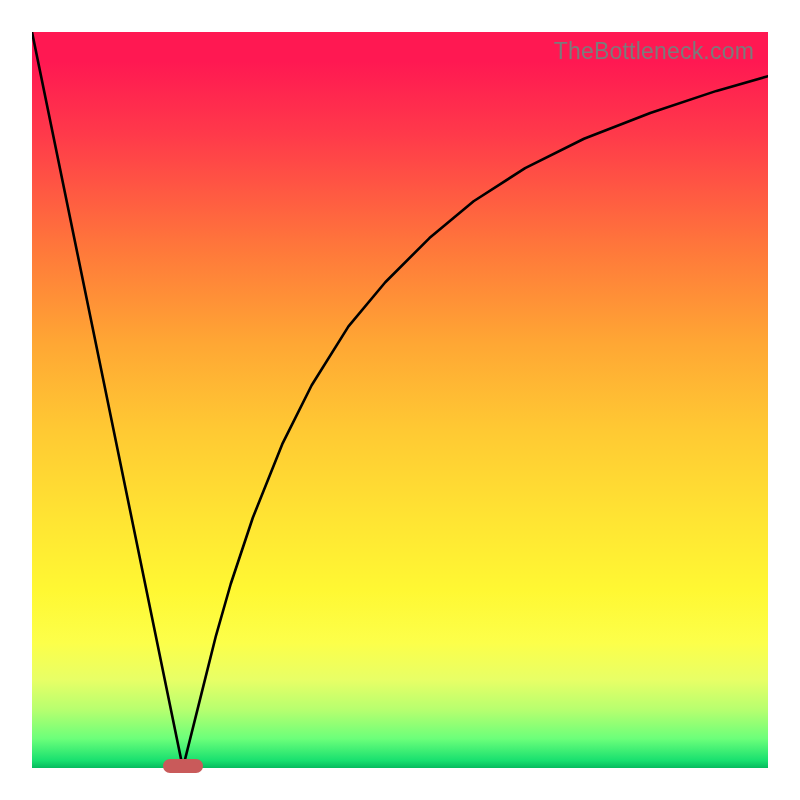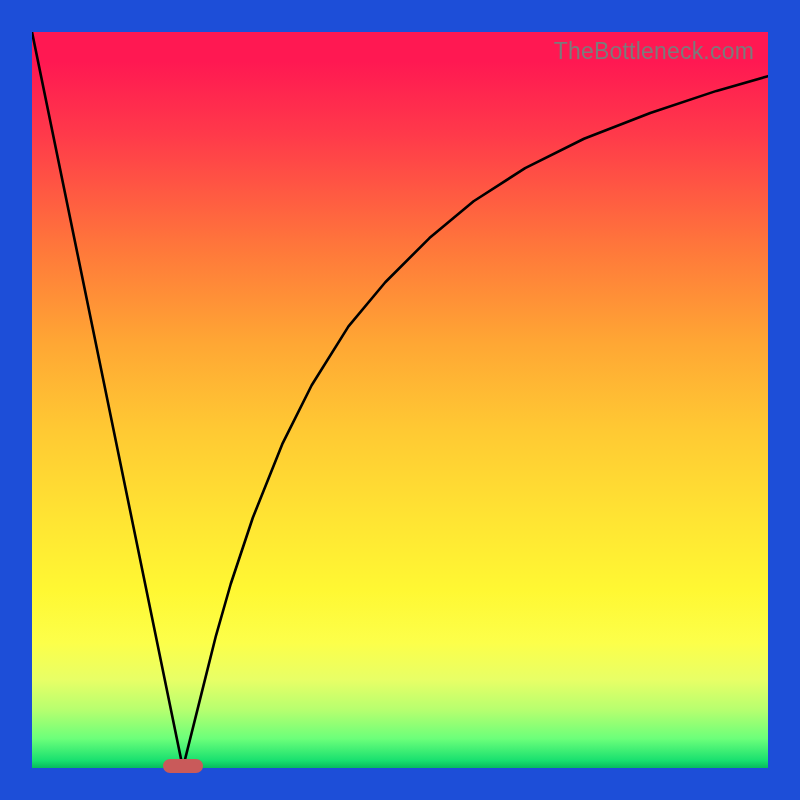--- a/index.html
+++ b/index.html
@@ -8,21 +8,21 @@
     width: 800px;
     height: 800px;
     overflow: hidden;
     background: #000;
     font-family: Arial, Helvetica, sans-serif;
   }
   .frame {
     position: relative;
     width: 800px;
     height: 800px;
-    background: #1d4ed8;
+    background: #ffffff;
   }
   .plot {
     position: absolute;
     left: 32px;
     top: 32px;
     width: 736px;
     height: 736px;
     background: linear-gradient(
       to bottom,
       #ff1852 0%,

